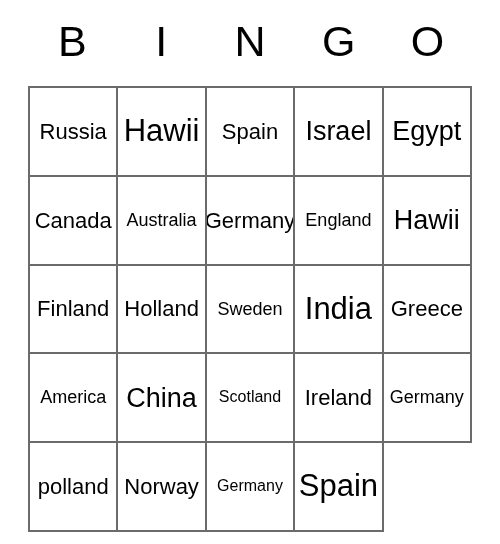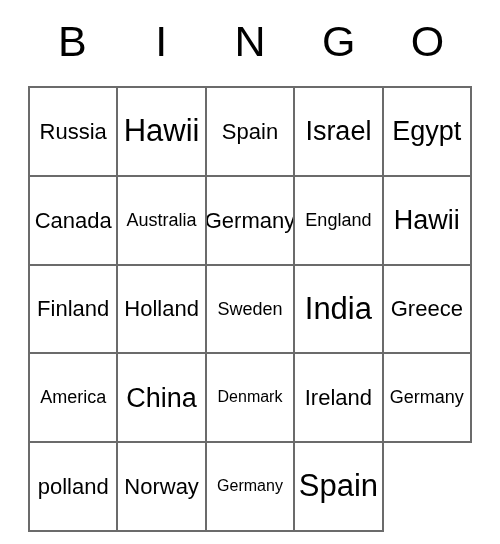--- a/index.html
+++ b/index.html
@@ -141,21 +141,21 @@
     <div class="bingo-cell">
         <span class="cell-text sz-md">Greece</span>
       </div>
     <div class="bingo-cell">
         <span class="cell-text sz-sm">America</span>
       </div>
     <div class="bingo-cell">
         <span class="cell-text sz-lg">China</span>
       </div>
     <div class="bingo-cell">
-        <span class="cell-text sz-xs">Denmark</span>
+        <span class="cell-text sz-xs">Scotland</span>
       </div>
     <div class="bingo-cell">
         <span class="cell-text sz-md">Ireland</span>
       </div>
 
     <div class="bingo-cell">
         <span class="cell-text sz-sm">Germany</span>
       </div>
     <div class="bingo-cell">
         <span class="cell-text sz-md">polland</span>

